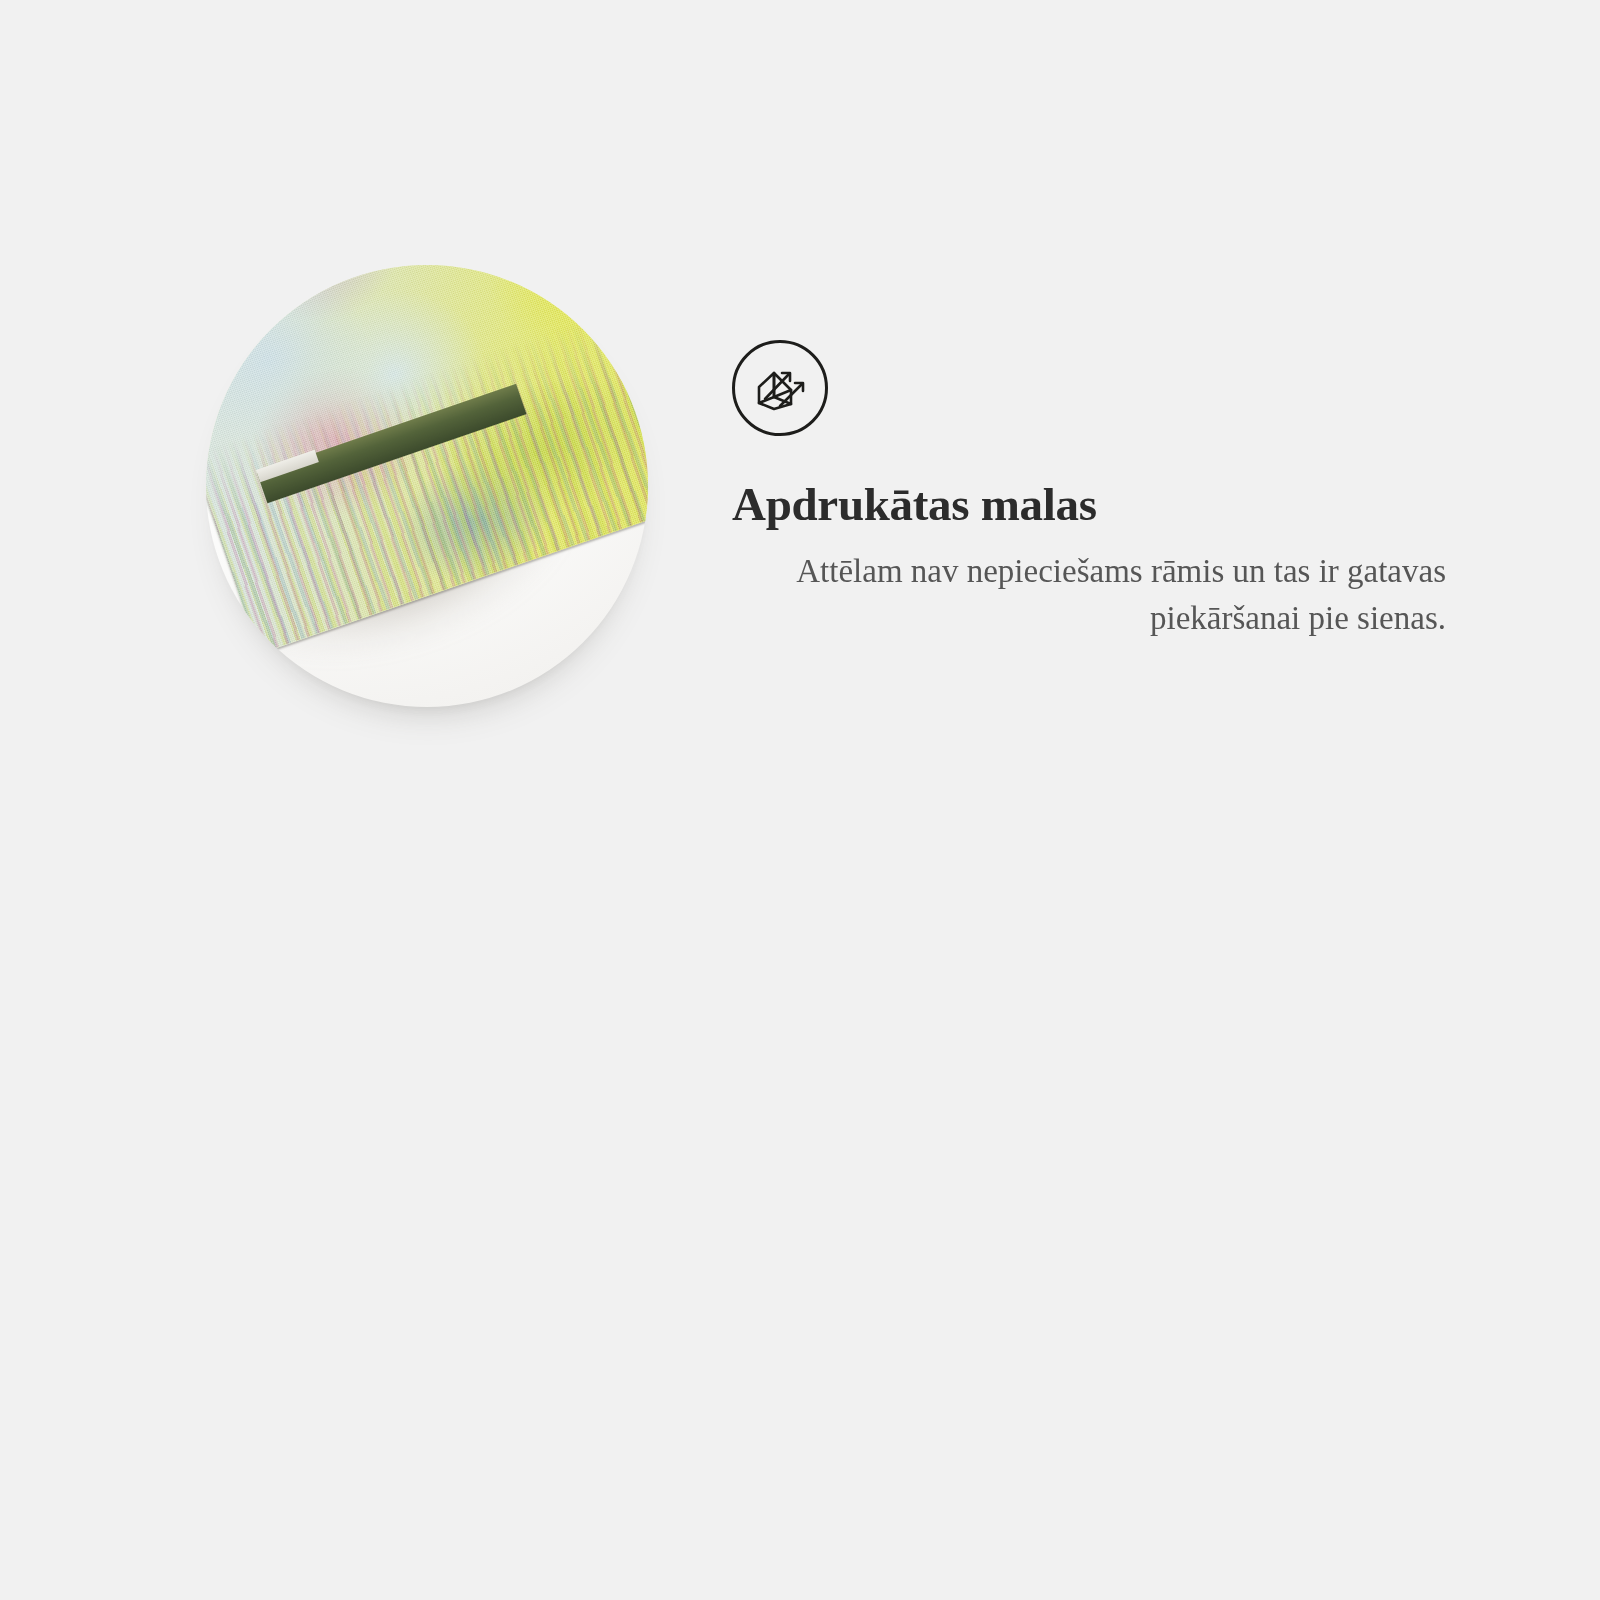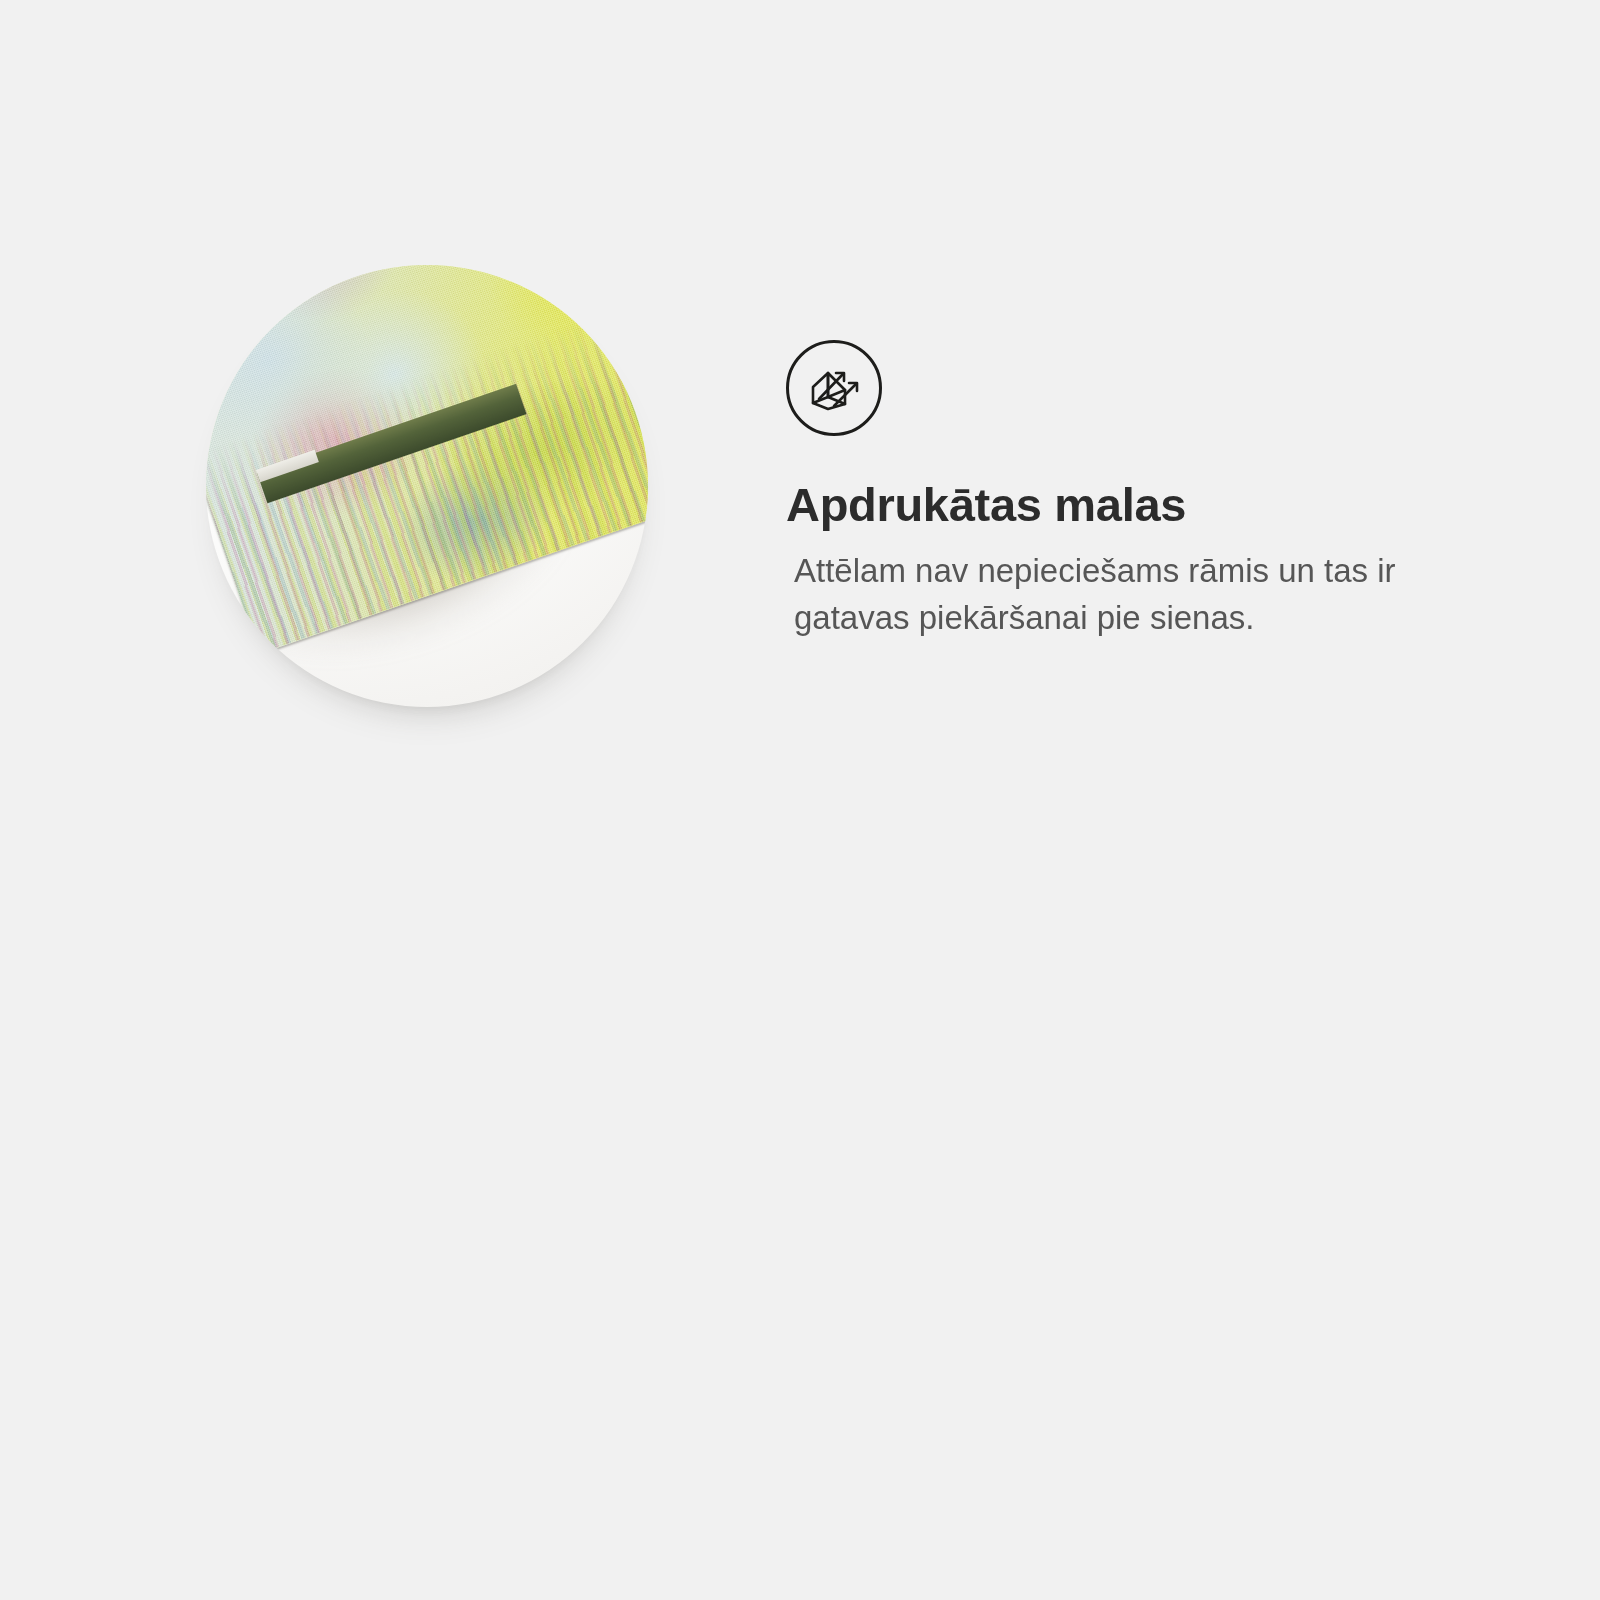--- a/index.html
+++ b/index.html
@@ -154,22 +154,23 @@
     width: 14%;
     height: 3%;
     transform: rotate(-19deg);
     transform-origin: 0% 0%;
     background: linear-gradient(180deg, #efeee8, #d7d5cc);
   }
 
   
   .content {
     position: absolute;
-    left: 786px;
+    left: 732px;
     width: 730px;
+    font-family: Liberation Serif, serif;
   }
   .feature--edges .content { top: 340px; }
 
   .badge {
     width: 96px;
     height: 96px;
     border-radius: 50%;
     border: 3px solid #1d1d1b;
     display: flex;
     align-items: center;
@@ -182,26 +183,27 @@
     margin: 0;
     font-size: 47px;
     font-weight: 700;
     color: #2c2c2c;
     letter-spacing: -0.3px;
     line-height: 1.1;
   }
   .feature--edges .feature-title { margin-top: 43px; }
 
   .feature-desc {
-    margin: 8px;
+    margin: 16px;
     font-size: 33px;
     font-weight: 400;
     color: #565656;
     line-height: 1.42;
     max-width: 722px;
+    text-align: right;
   }
   .feature--edges .feature-desc { margin-top: 17px; }
 </style>
 </head>
 <body>
 
 <div class="page">
 
   <section class="feature feature--edges">
 

